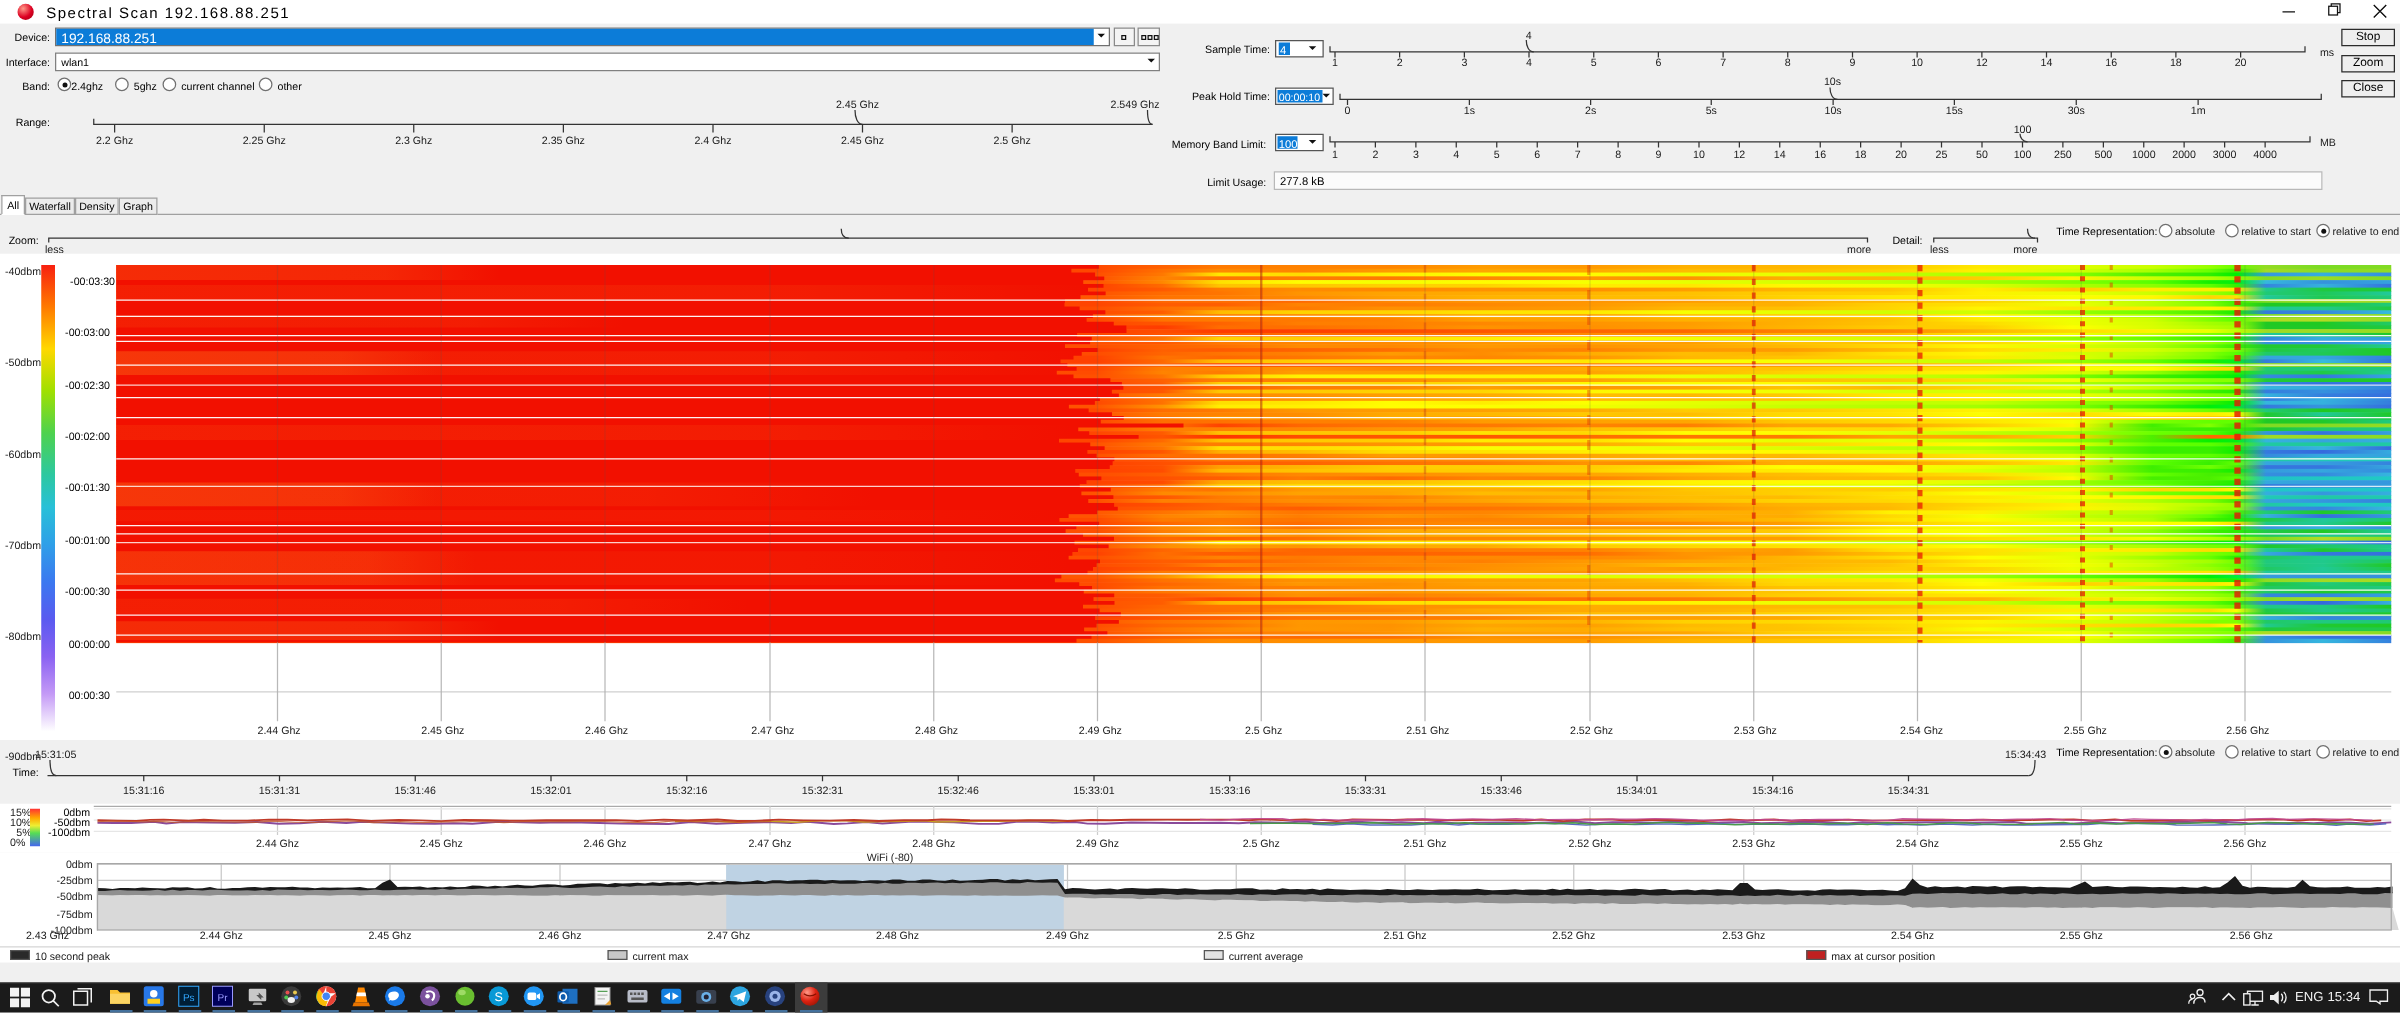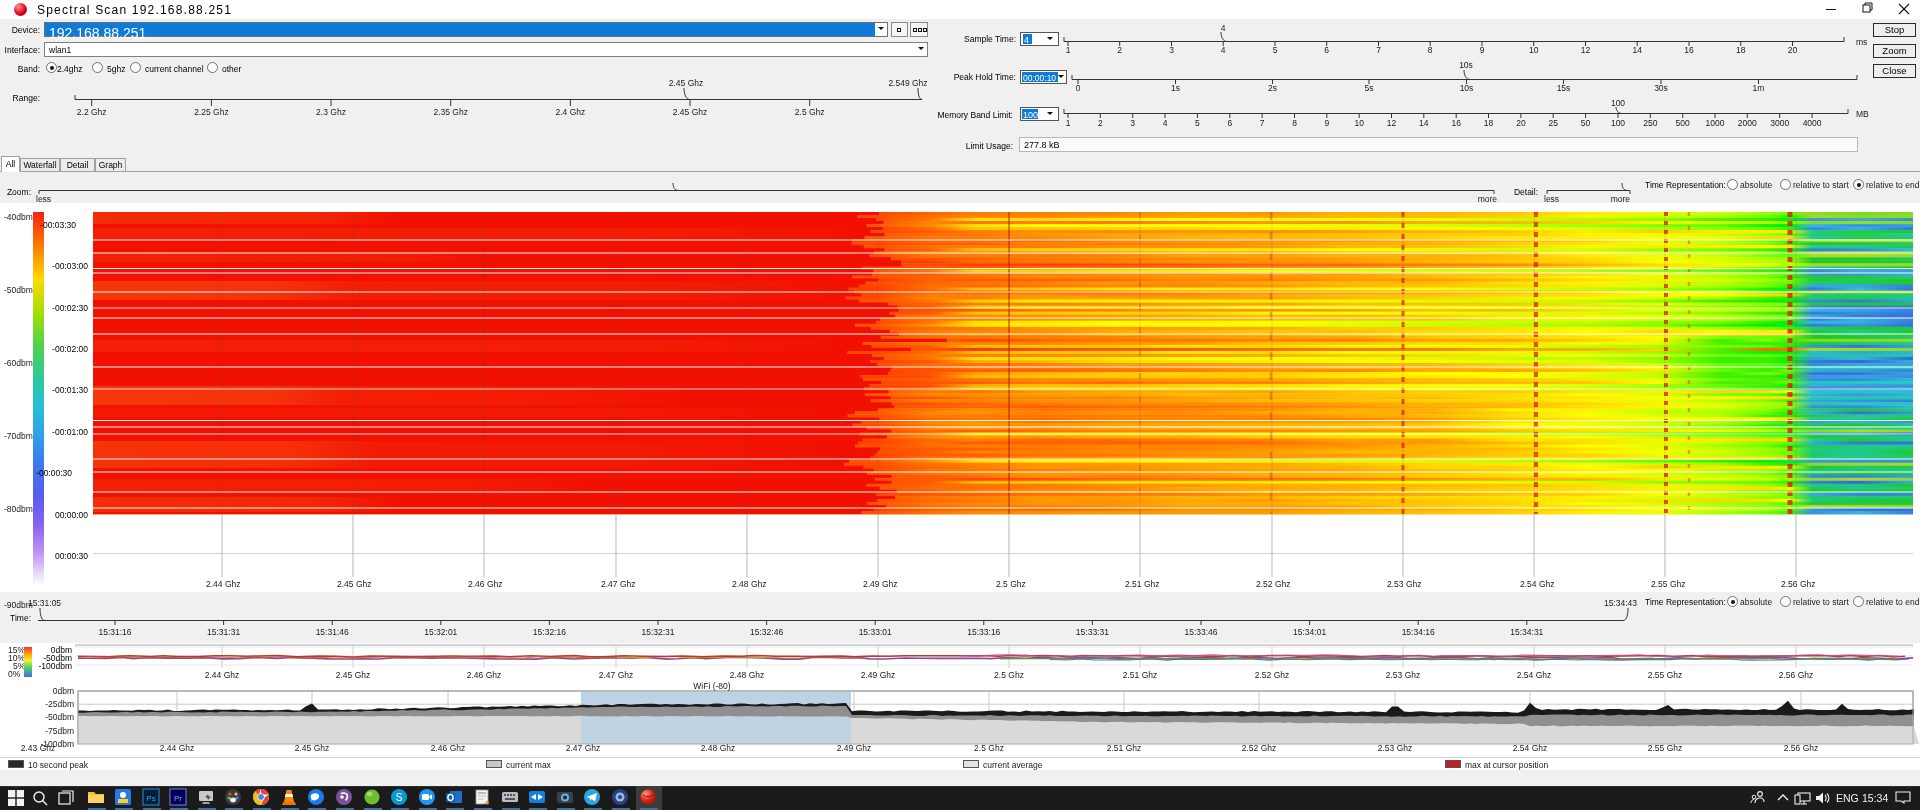--- a/index.html
+++ b/index.html
@@ -24,21 +24,21 @@
 <rect x="48" y="5" width="7" height="7" fill="none" stroke="#111" stroke-width="1"></rect>
 <path d="M50,5 L50,3 L57,3 L57,10 L55,10" fill="none" stroke="#111" stroke-width="1"></path>
 <path d="M84,4 L94,14 M94,4 L84,14" stroke="#111" stroke-width="1.1" fill="none"></path>
 </svg>
 
 <div class="abs" style="left:0;top:19px;width:1920px;height:767px;background:#f0f0f0"></div>
 
 <div class="rlbl" style="left:0;top:25px;width:40px">Device:</div>
 <div class="abs" style="left:44px;top:22px;width:844px;height:15px;border:1px solid #707070;background:#fff"></div>
 <div class="abs" style="left:45px;top:23px;width:830px;height:13px;background:#0c7cd8"></div>
-<div class="abs" style="left:49px;top:25px;color:#fff;font-size:14px">192.168.88.251</div>
+<div class="abs" style="left:49px;top:25px;color:#fff;font-size:11px">192.168.88.251</div>
 <div class="arrow" style="left:878px;top:27px"></div>
 <div class="abs" style="left:891px;top:22px;width:17px;height:15px;background:#f4f4f4;border:1px solid #8a8a8a"></div>
 <div class="abs" style="left:897px;top:28px;width:4px;height:4px;border:1px solid #111"></div>
 <div class="abs" style="left:910px;top:22px;width:18px;height:15px;background:#f4f4f4;border:1px solid #8a8a8a"></div>
 <div class="abs" style="left:913px;top:28px;width:4px;height:4px;border:1px solid #111"></div>
 <div class="abs" style="left:918px;top:28px;width:4px;height:4px;border:1px solid #111"></div>
 <div class="abs" style="left:923px;top:28px;width:4px;height:4px;border:1px solid #111"></div>
 
 <div class="rlbl" style="left:0;top:45px;width:40px">Interface:</div>
 <div class="abs" style="left:44px;top:42px;width:884px;height:15px;border:1px solid #808080;background:#fff"></div>
@@ -214,21 +214,21 @@
     <path d="M673,183 C673,188 675,190.5 679,190.5" fill="none" stroke="#333" stroke-width="1"></path>
     <path d="M1547,194 L1547,190.5 L1630,190.5 L1630,194" fill="none" stroke="#333" stroke-width="1"></path>
     <text x="1544" y="202" class="t9">less</text>
     <text x="1630" y="202" class="t9" text-anchor="end">more</text>
     <path d="M1622,183 C1622,188 1624,190.5 1628,190.5" fill="none" stroke="#333" stroke-width="1"></path>
   </svg>
 
 <div class="abs" style="left:0;top:171px;width:1920px;height:1px;background:#a0a0a0"></div>
 <div class="tab on" style="left:1px;top:156px;width:19px;height:16px;line-height:15px">All</div>
 <div class="tab" style="left:20px;top:158px;width:40px;height:14px;line-height:13px">Waterfall</div>
-<div class="tab" style="left:60px;top:158px;width:35px;height:14px;line-height:13px">Detail</div>
+<div class="tab" style="left:60px;top:158px;width:35px;height:14px;line-height:13px">Density</div>
 <div class="tab" style="left:95px;top:158px;width:31px;height:14px;line-height:13px">Graph</div>
 
 <div class="rlbl" style="left:0;top:187px;width:31px">Zoom:</div>
 <div class="rlbl" style="left:1495px;top:187px;width:43px">Detail:</div>
 <div class="lbl" style="left:1645px;top:180px">Time Representation:</div>
 <div class="radio" style="left:1727px;top:179px"></div>
 <div class="tl" style="left:1740px;top:180px">absolute</div>
 <div class="radio" style="left:1780px;top:179px"></div>
 <div class="tl" style="left:1793px;top:180px">relative to start</div>
 <div class="radio on" style="left:1853px;top:179px"></div>
@@ -236,27 +236,27 @@
 
 <div class="abs" style="left:0;top:203px;width:1920px;height:389px;background:#fff"></div>
 
 <div class="abs" style="left:33px;top:212px;width:11px;height:373px;background:linear-gradient(to bottom,#f82010 0%,#ff7a00 9%,#ffd800 18%,#a0e000 27%,#4ed24e 36%,#2cc8a0 45%,#28c0d8 52%,#2f9fe8 60%,#3b78f0 68%,#5a5af0 76%,#8a62f2 84%,#c49af6 92%,#fff 100%)"></div>
 <div class="tl" style="left:4px;top:212px">-40dbm</div>
 <div class="tl" style="left:4px;top:285px">-50dbm</div>
 <div class="tl" style="left:4px;top:358px">-60dbm</div>
 <div class="tl" style="left:4px;top:431px">-70dbm</div>
 <div class="tl" style="left:4px;top:504px">-80dbm</div>
 <div class="tl" style="left:4px;top:600px">-90dbm</div>
-<div class="rlbl" style="left:28px;top:220px;width:48px">-00:03:30</div>
+<div class="rlbl" style="left:44px;top:220px;width:48px">-00:03:30</div>
 <div class="rlbl" style="left:40px;top:261px;width:48px">-00:03:00</div>
 <div class="rlbl" style="left:40px;top:303px;width:48px">-00:02:30</div>
 <div class="rlbl" style="left:40px;top:344px;width:48px">-00:02:00</div>
 <div class="rlbl" style="left:40px;top:385px;width:48px">-00:01:30</div>
 <div class="rlbl" style="left:40px;top:427px;width:48px">-00:01:00</div>
-<div class="rlbl" style="left:24px;top:468px;width:48px">-00:00:30</div>
+<div class="rlbl" style="left:40px;top:468px;width:48px">-00:00:30</div>
 <div class="rlbl" style="left:40px;top:510px;width:48px">00:00:00</div>
 <div class="rlbl" style="left:40px;top:551px;width:48px">00:00:30</div>
 <div class="abs" style="left:93px;top:553px;width:1820px;height:1px;background:#d0d0d0"></div>
 <svg class="abs" style="left:0;top:0" width="1920" height="810" viewBox="0 0 1920 810">
     <defs>
       <linearGradient id="w0" x1="0" y1="0" x2="1" y2="0">
         <stop offset="0.000" stop-color="#ff4800"></stop>
         <stop offset="0.400" stop-color="#ff4800"></stop>
         <stop offset="0.430" stop-color="#ff4800"></stop>
         <stop offset="0.460" stop-color="#ff6200"></stop>

